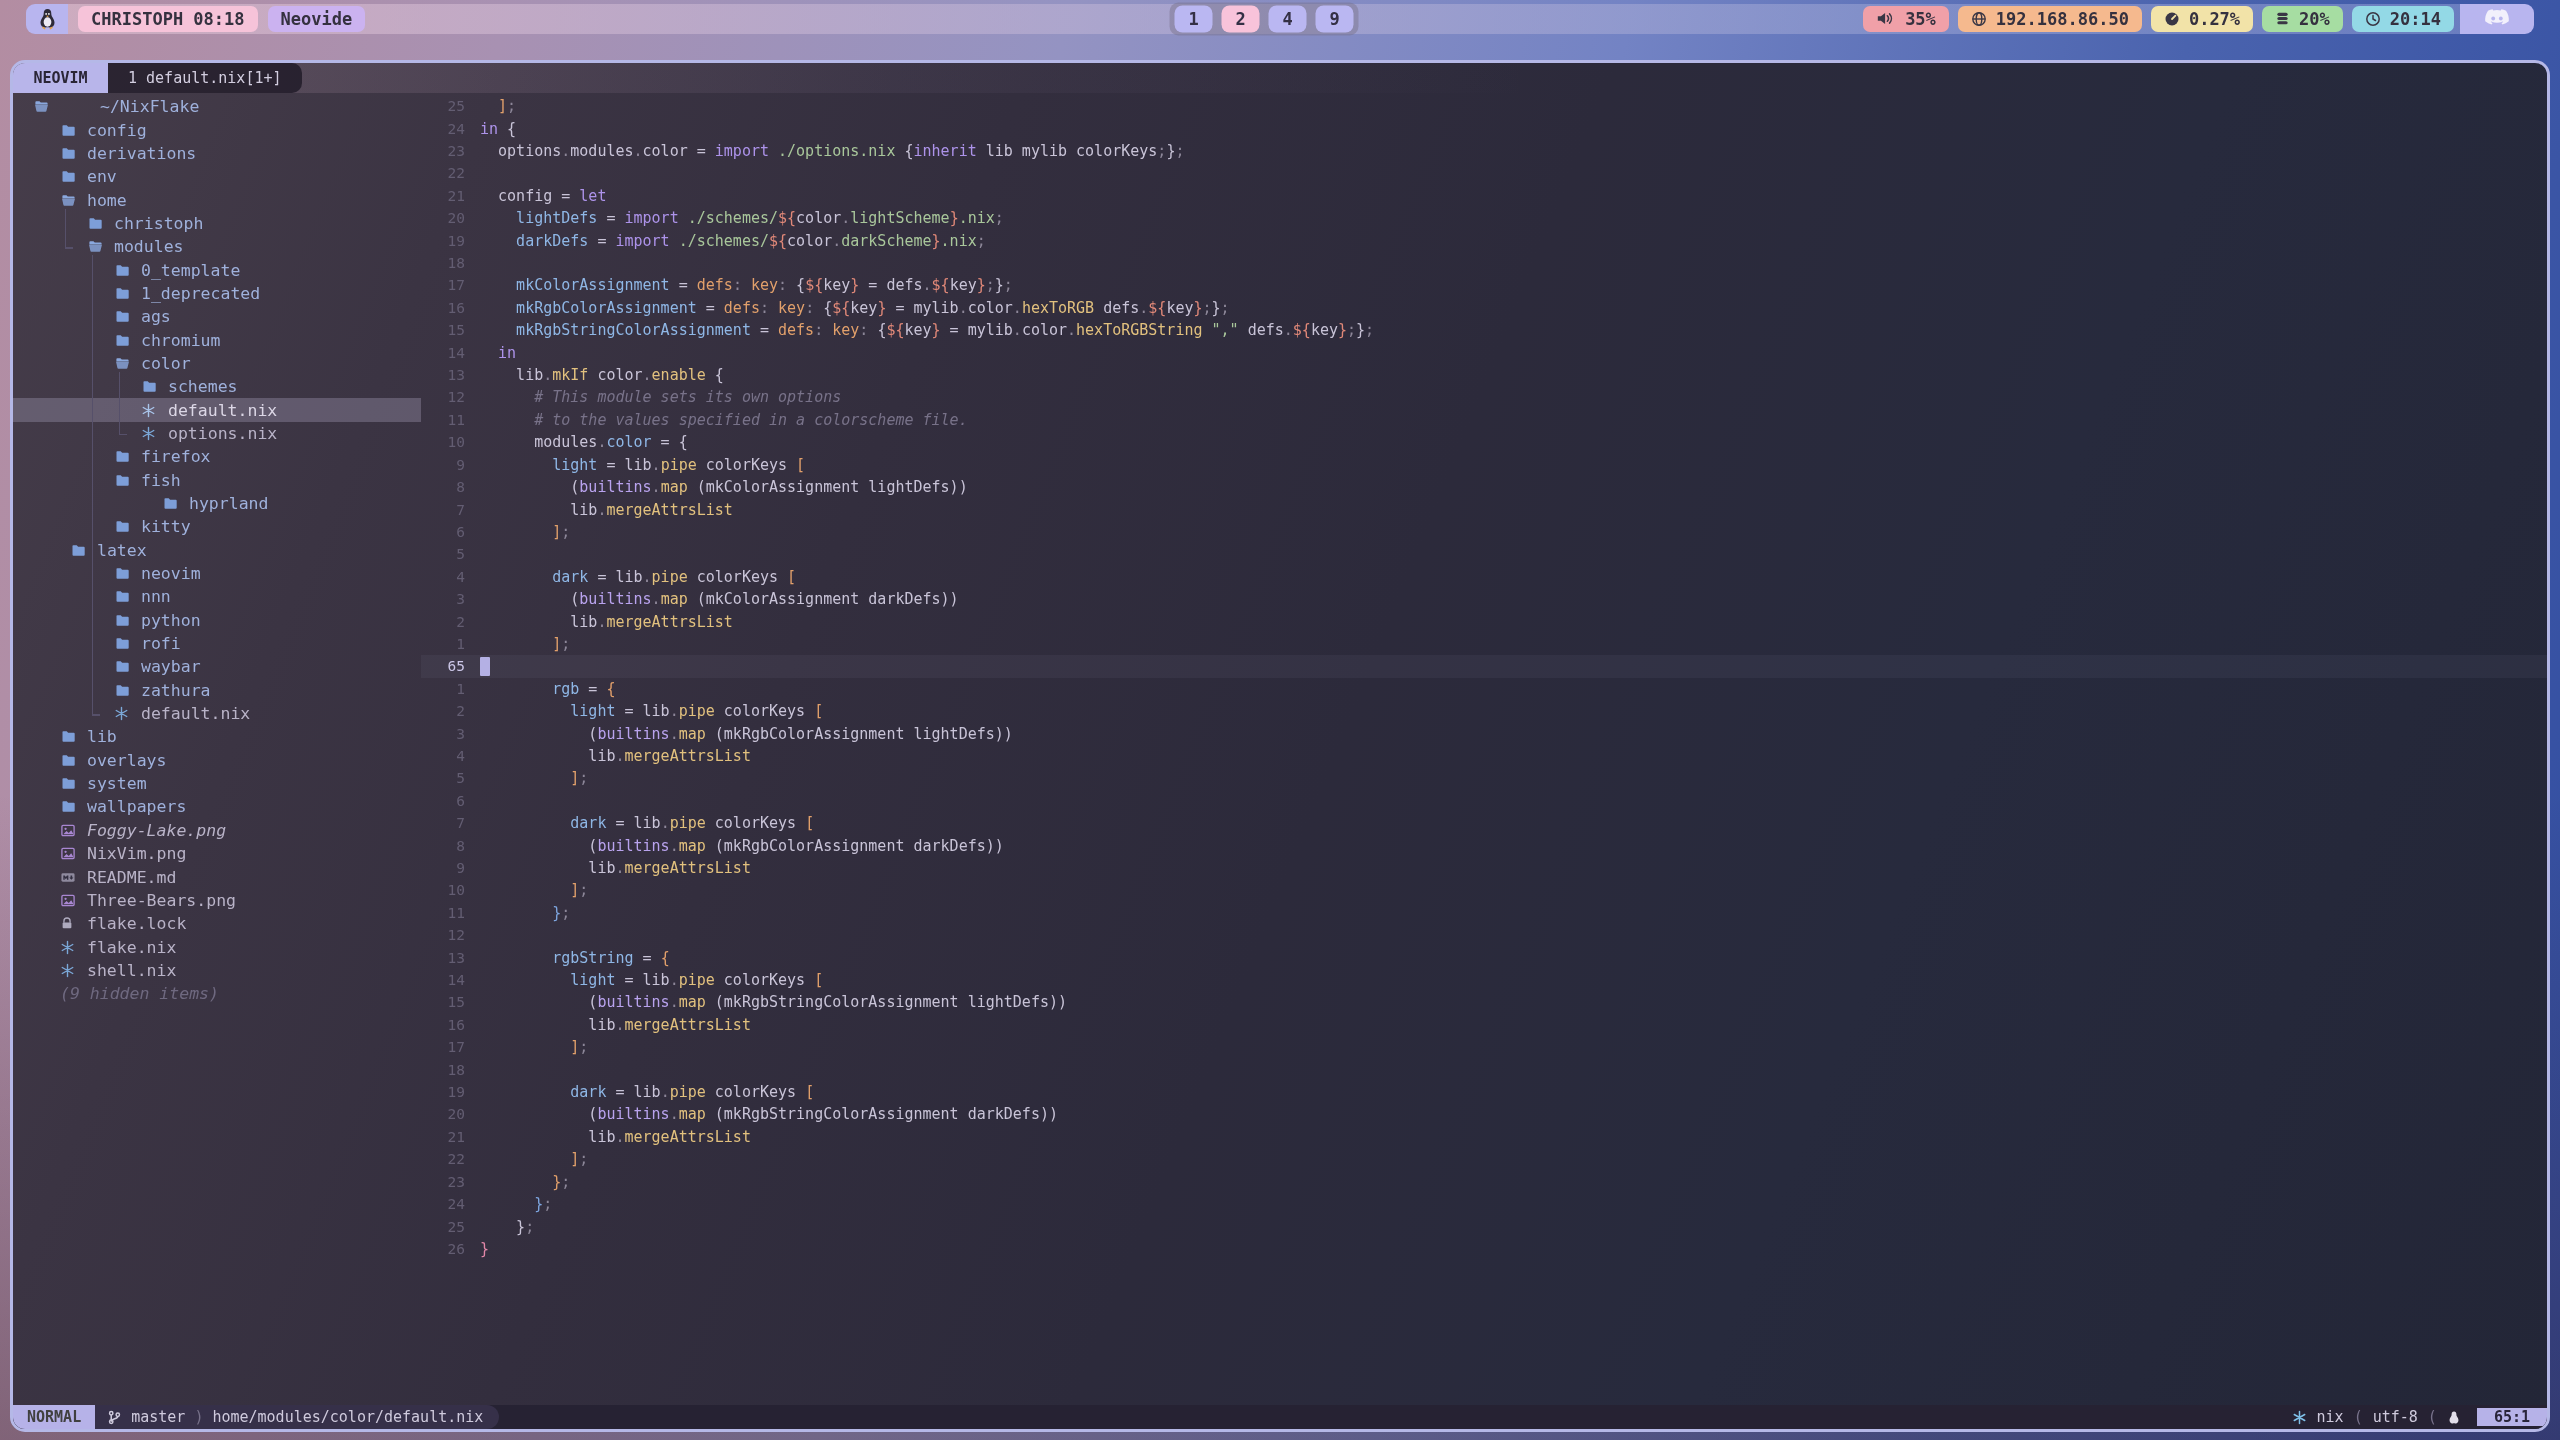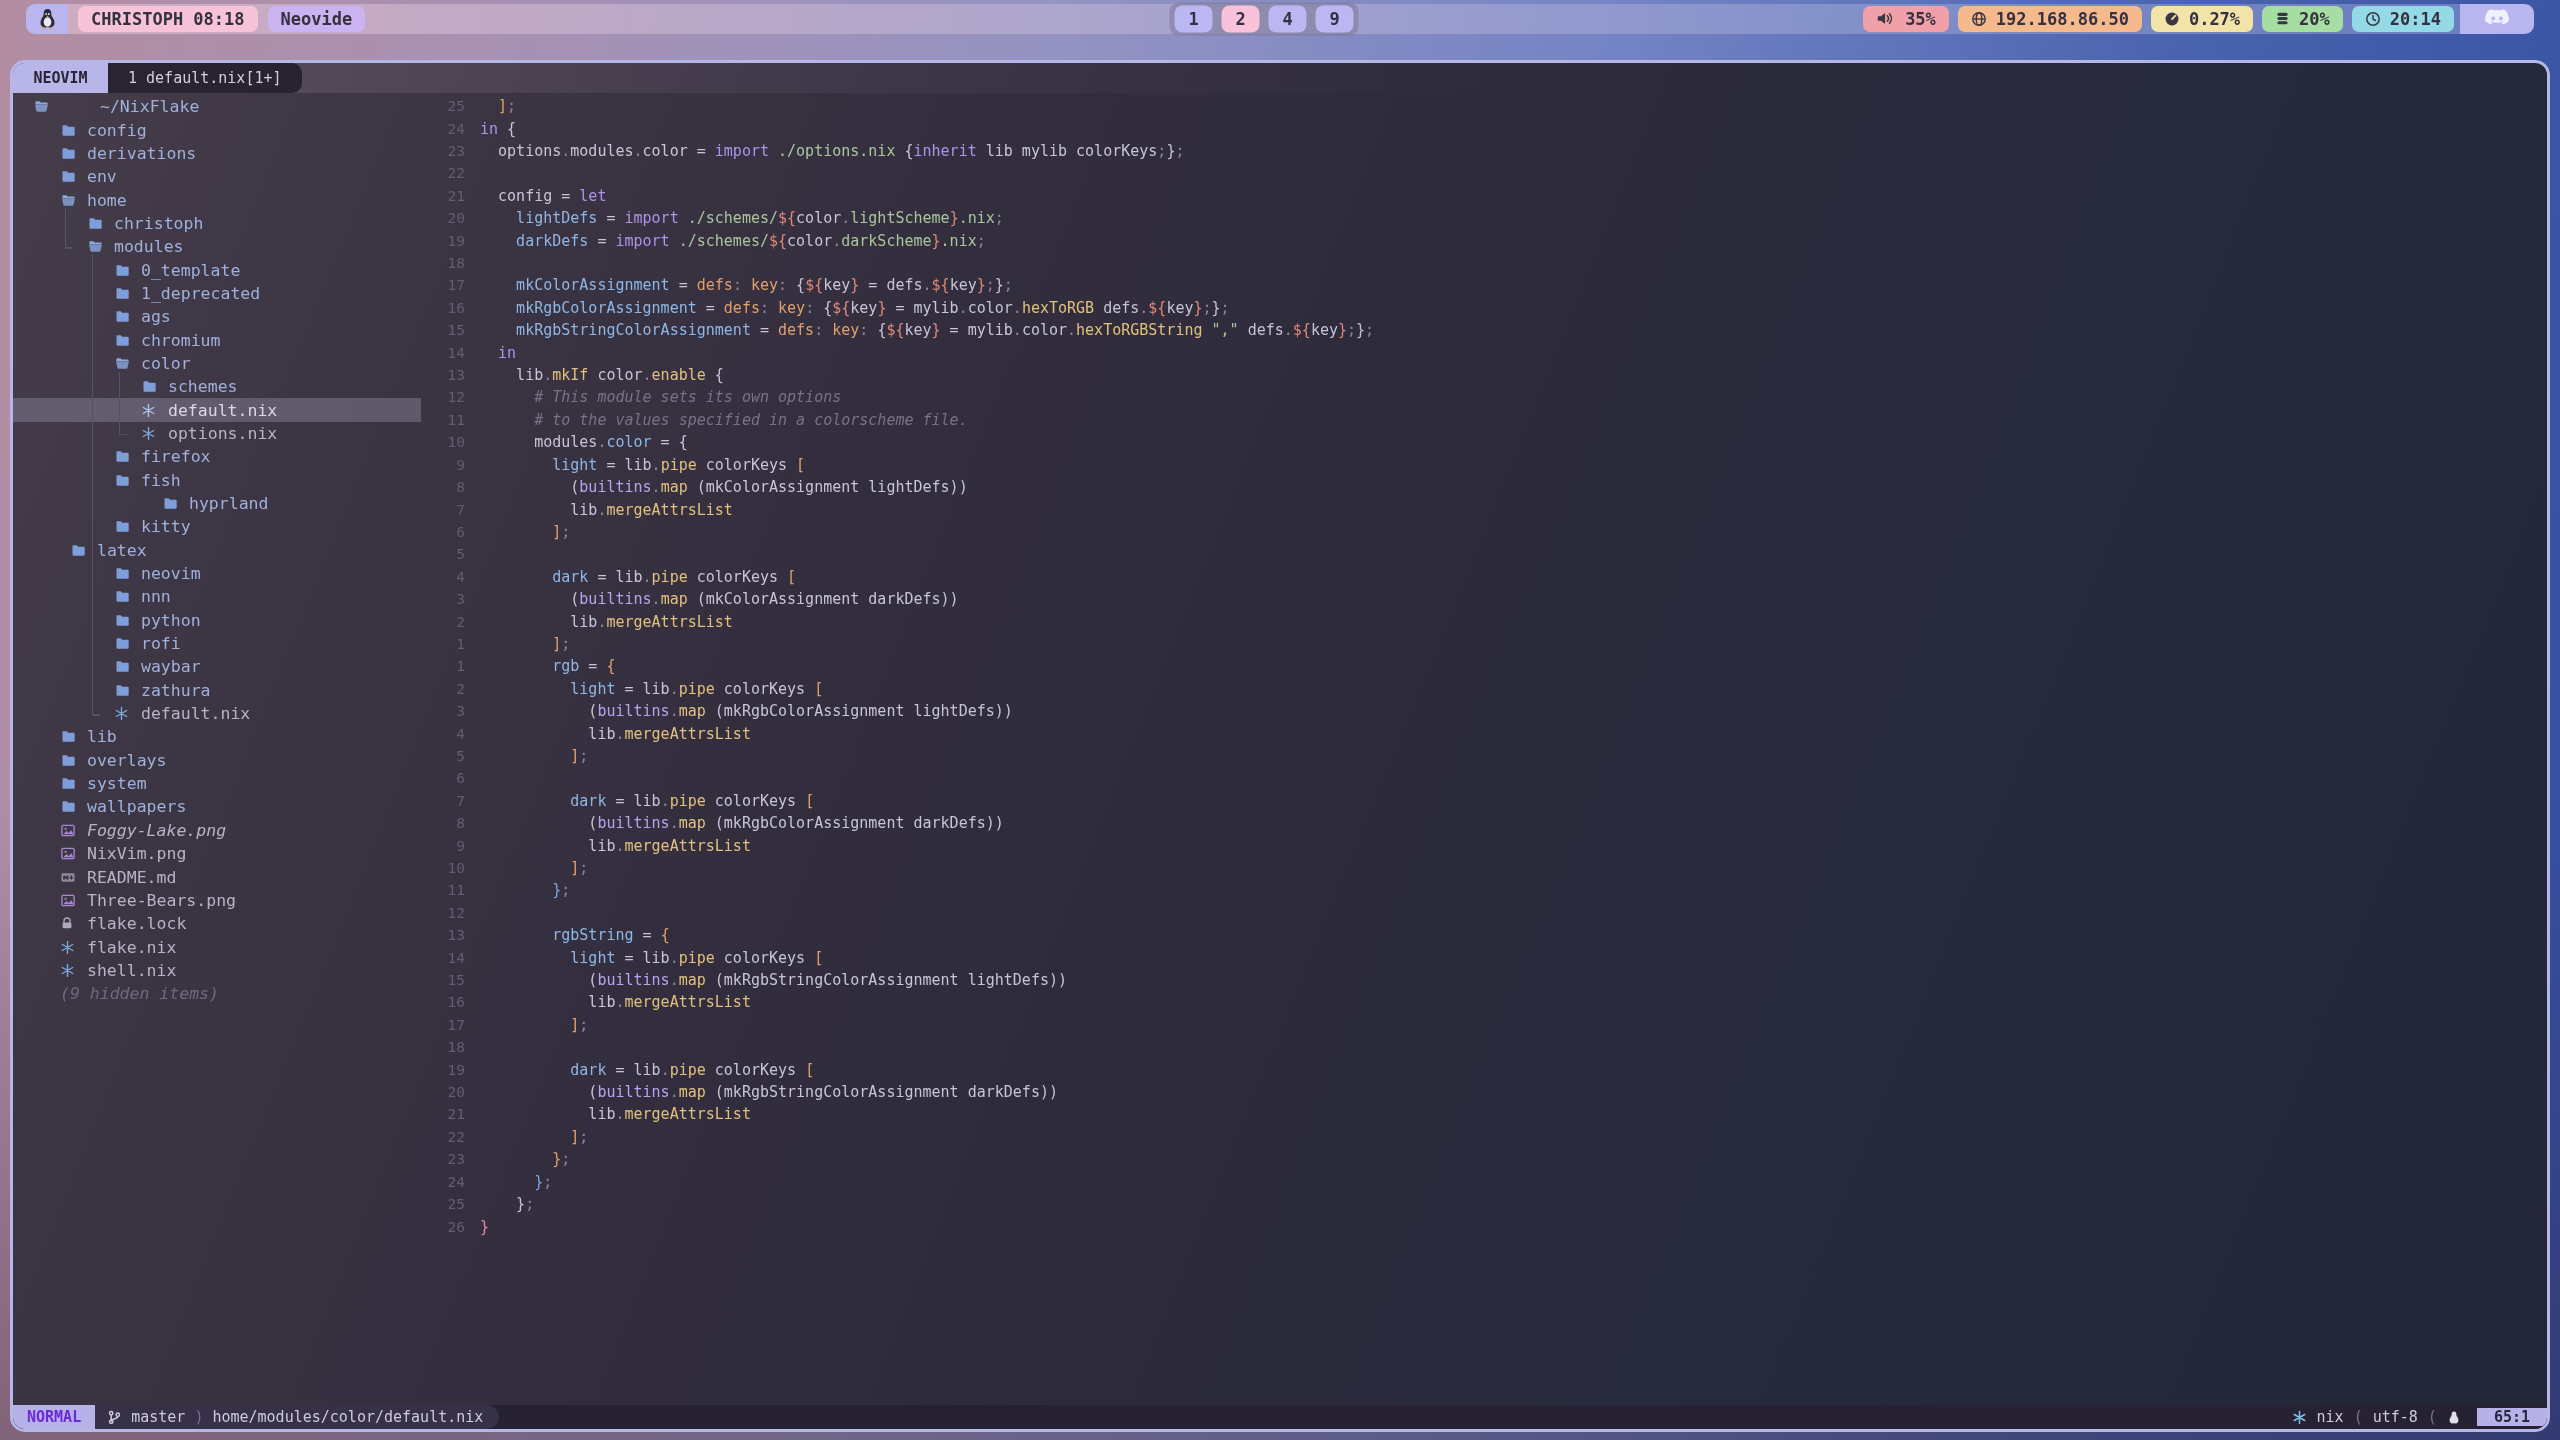--- a/index.html
+++ b/index.html
@@ -55,21 +55,21 @@
   .num{width:44px;flex:none;text-align:right;padding-right:15px;font-size:14.5px;color:#635d72;}
   .cl.curline .num{color:#ccc7e8;}
   .src{margin:0;font-family:"DejaVu Sans Mono",monospace;font-size:15px;white-space:pre;}
   .cursor{display:inline-block;width:9.5px;height:19px;background:#b4b0e4;vertical-align:middle;border-radius:1px;}
   .tk-f{color:#c9c4d8}.tk-g{color:#8d8799}.tk-k{color:#ad93ea}.tk-y{color:#e2c17e}
   .tk-b{color:#8fb7e6}.tk-o{color:#e2a06b}.tk-p{color:#a9c79b}.tk-s{color:#a9c79b}
   .tk-i{color:#e08878}.tk-l{color:#b9a3ee}.tk-c{color:#787289;font-style:italic}
   .tk-bb{color:#7ea6e0}.tk-bp{color:#e387a8}
   
   .statusline{position:absolute;left:0;right:0;bottom:0;height:24px;background:#262233;display:flex;align-items:stretch;font-size:15px;}
-  .mode{background:#b6b2e8;color:#6d28d9;font-weight:bold;display:flex;align-items:center;padding:0 14px;}
+  .mode{background:#b6b2e8;color:#404040;font-weight:bold;display:flex;align-items:center;padding:0 14px;}
   .gitchip{background:#363049;border-radius:0 12px 12px 0;display:flex;align-items:center;gap:9px;padding:0 16px 0 12px;color:#cfcadd;}
   .sep{color:#77718a;}
   .sl-right{margin-left:auto;display:flex;align-items:center;gap:10px;color:#cfcadd;}
   .pos{background:#b6b2e8;color:#29253a;font-weight:bold;display:flex;align-items:center;padding:0 17px;margin-left:6px;}
   .icn{display:flex;align-items:center;}
 </style>
 </head>
 <body>
 
 <div class="topbar">
@@ -589,20 +589,24 @@
         <pre class="src"><span class="tk-f">          (</span><span class="tk-l">builtins</span><span class="tk-g">.</span><span class="tk-y">map</span><span class="tk-f"> (mkColorAssignment darkDefs))</span></pre>
       </div>
       <div class="cl">
         <span class="num">2</span>
         <pre class="src"><span class="tk-f">          lib</span><span class="tk-g">.</span><span class="tk-y">mergeAttrsList</span></pre>
       </div>
       <div class="cl">
         <span class="num">1</span>
         <pre class="src"><span class="tk-o">        ]</span><span class="tk-g">;</span></pre>
       </div>
+      <div class="cl curline">
+        <span class="num">65</span>
+        <pre class="src"><span class="cursor"></span></pre>
+      </div>
       <div class="cl">
         <span class="num">1</span>
         <pre class="src"><span class="tk-b">        rgb</span><span class="tk-f"> = </span><span class="tk-o">{</span></pre>
       </div>
       <div class="cl">
         <span class="num">2</span>
         <pre class="src"><span class="tk-b">          light</span><span class="tk-f"> = lib</span><span class="tk-g">.</span><span class="tk-y">pipe</span><span class="tk-f"> colorKeys </span><span class="tk-o">[</span></pre>
       </div>
       <div class="cl">
         <span class="num">3</span>

